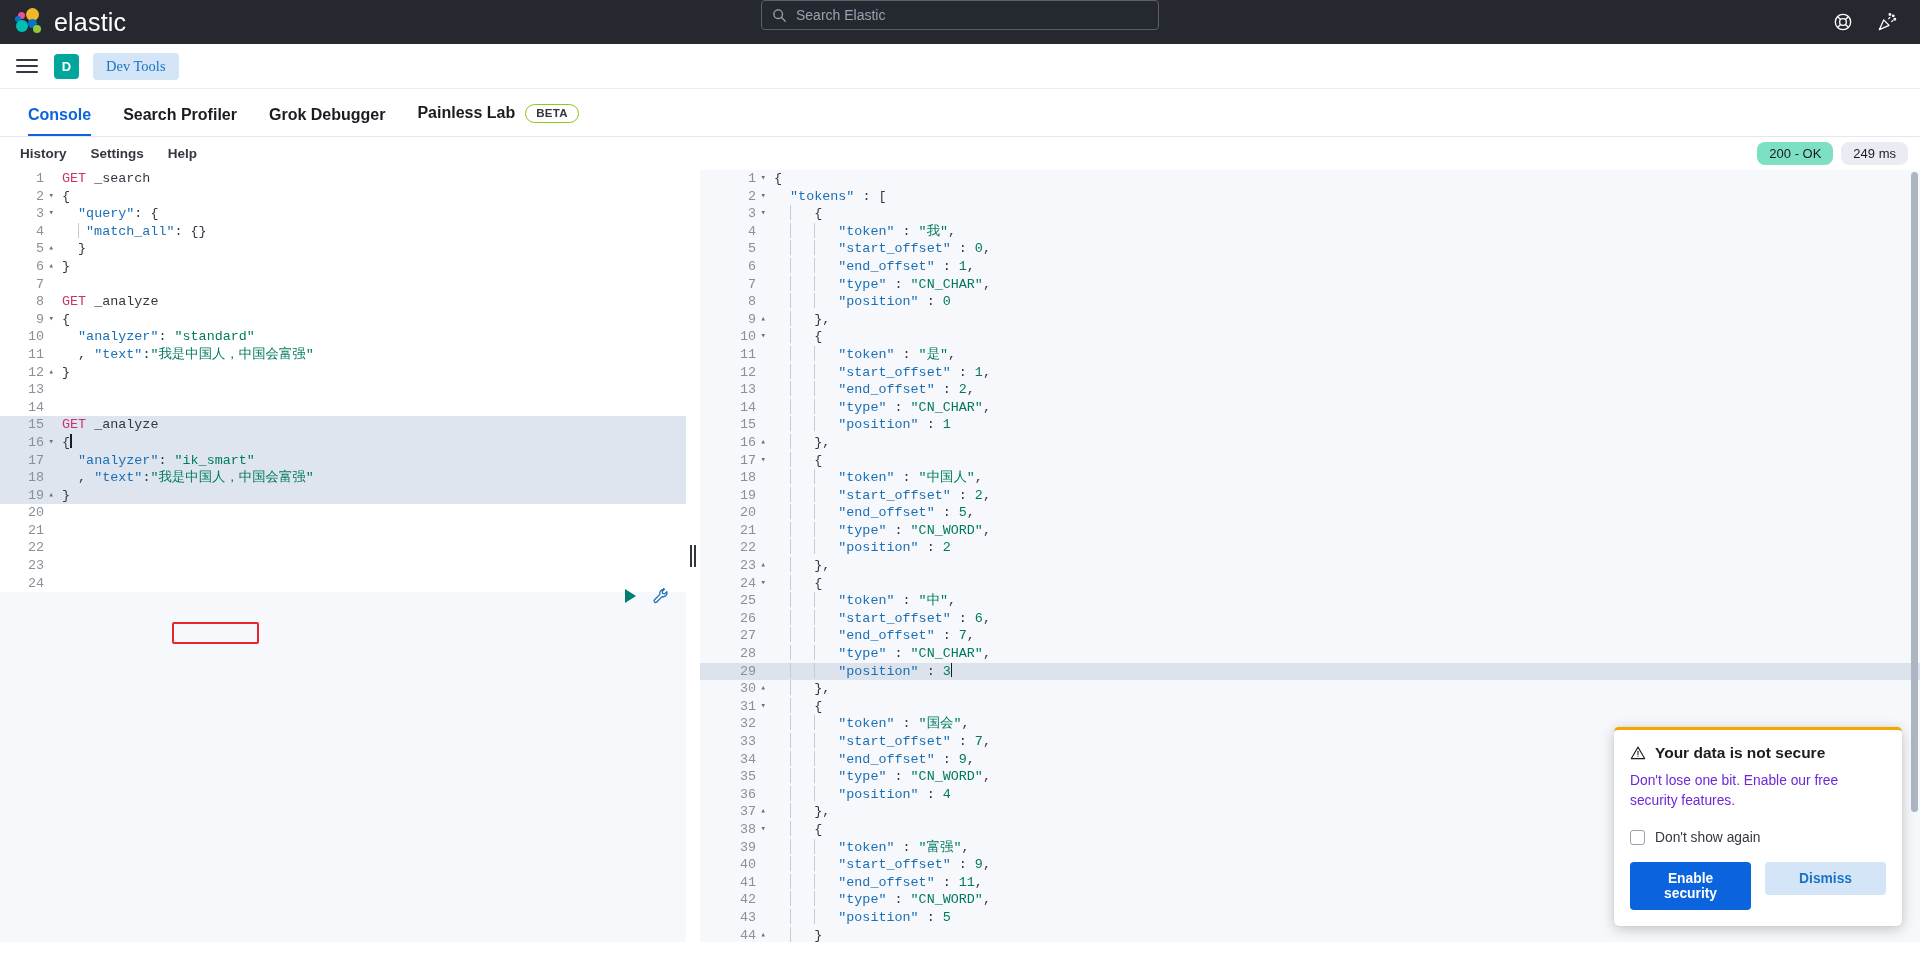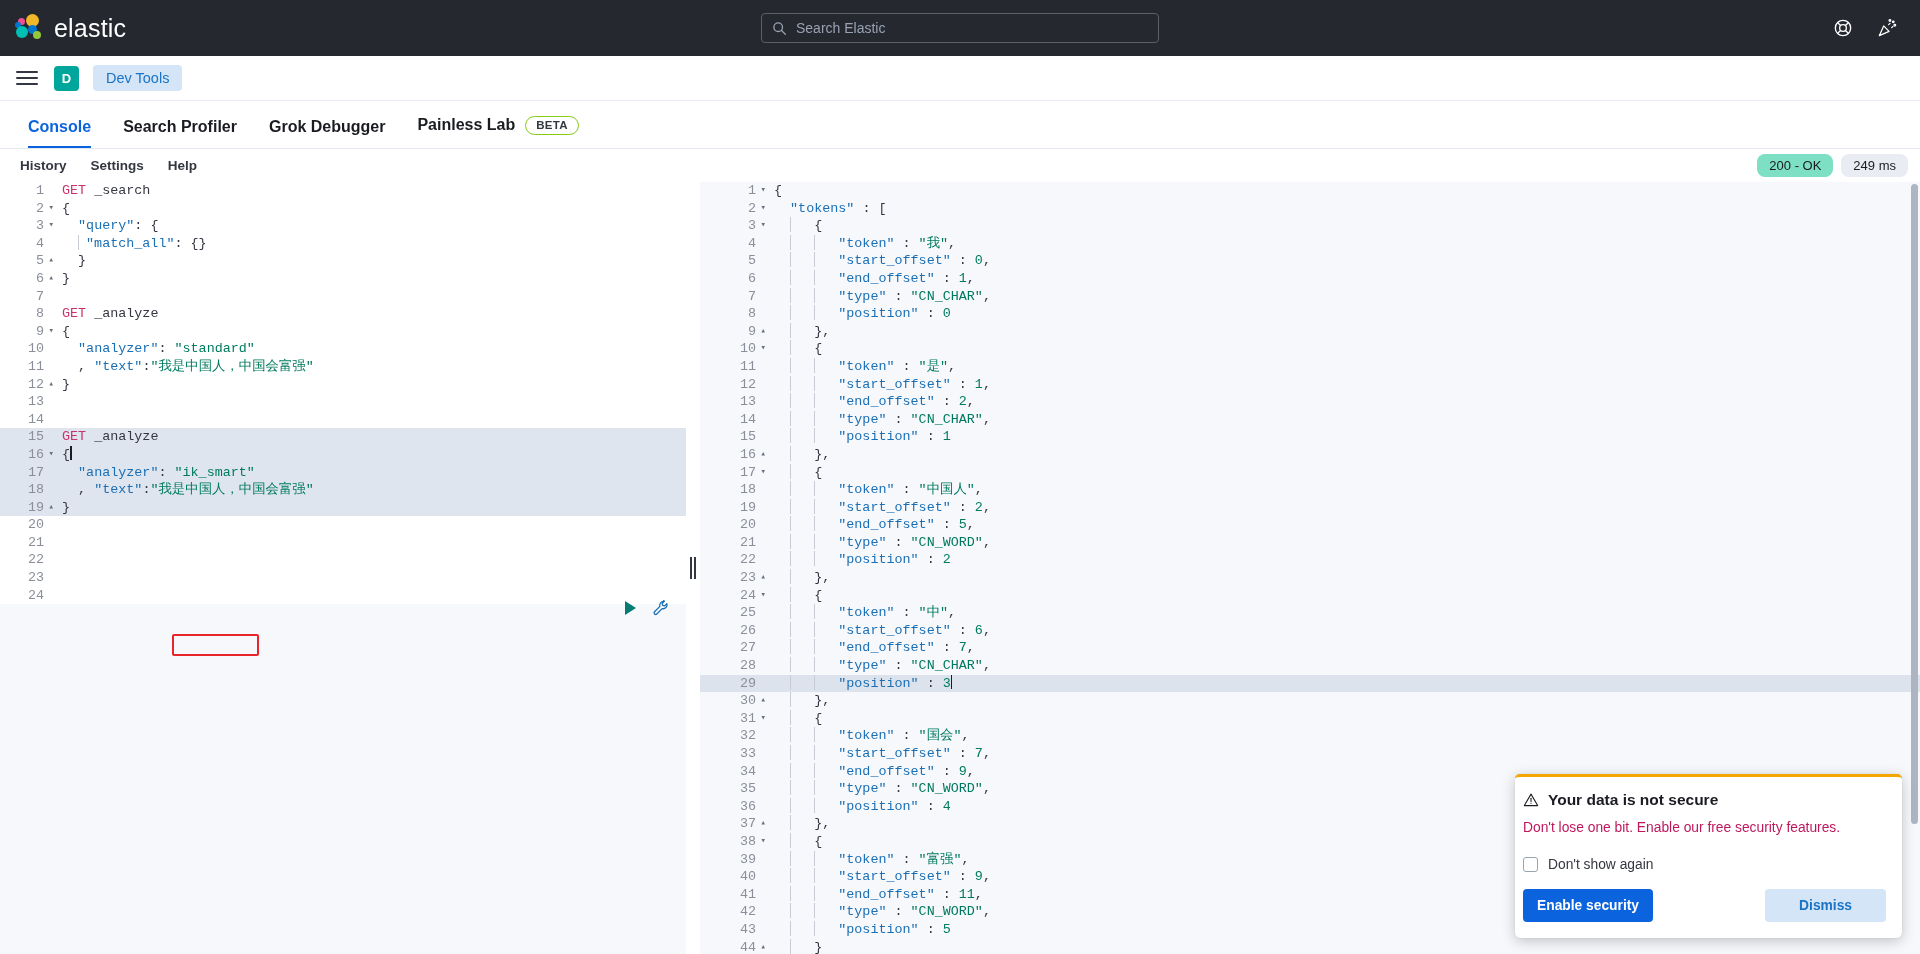--- a/index.html
+++ b/index.html
@@ -5,22 +5,22 @@
   * { box-sizing: border-box; margin: 0; padding: 0; }
   html, body {
     width: 1920px; height: 954px;
     font-family: "Liberation Sans", sans-serif;
     background: #ffffff;
     overflow: hidden;
   }
 
   
   .topbar {
-    height: 56px; background: #25282f;
-    display: flex; align-items: center;
+    height: 44px; background: #25282f;
+    display: flex; 
     position: relative;
   }
   .brand { display: flex; align-items: center; gap: 10px; padding-left: 14px; }
   .logo-wrap { width: 30px; height: 30px; position: relative; }
   .logo-wrap span { position: absolute; border-radius: 50%; display: block; }
   .lc1 { width: 13px; height: 13px; background: #f0b726; left: 12px;  top: 1px; }
   .lc2 { width: 12px; height: 12px; background: #00bfb3; left: 2px;  top: 13px; }
   .lc3 { width: 9px;  height: 9px;  background: #0077cc; left: 14px; top: 12px; }
   .lc4 { width: 7px;  height: 7px;  background: #ee5098; left: 4px;  top: 5px; }
   .lc5 { width: 8px;  height: 8px;  background: #93c83e; left: 19px; top: 18px; }
@@ -54,21 +54,21 @@
   }
   .hamburger { width: 26px; height: 26px; display: flex; flex-direction: column; justify-content: center; gap: 4px; cursor: pointer; padding: 0 2px; }
   .hamburger i { display: block; height: 2px; background: #343741; border-radius: 1px; }
   .space-avatar {
     width: 25px; height: 25px; border-radius: 4px; background: #00a69b;
     color: #ffffff; font-size: 13px; font-weight: 700;
     display: flex; align-items: center; justify-content: center;
   }
   .crumb-pill {
     background: #d3e5f7; color: #1a73c4; font-size: 14.5px; font-weight: 500;
-    padding: 5px 13px; border-radius: 4px; cursor: pointer;
+    padding: 5px 13px; border-radius: 4px; cursor: pointer; font-family: Liberation Serif, serif;
   }
 
   
   .tabs-bar {
     height: 48px; background: #ffffff;
     display: flex; align-items: flex-end; gap: 0;
     padding-left: 12px;
     border-bottom: 1px solid #e3e7ee;
   }
   .tab {
@@ -181,33 +181,33 @@
 
   
   .vscroll {
     position: absolute; right: 2px; top: 2px; width: 7px;
     background: #adb5c2; border-radius: 4px;
   }
 
   
   .toast {
     position: absolute; right: 18px; bottom: 16px;
-    width: 387px; background: #ffffff;
+    width: 288px; background: #ffffff;
     border-top: 3px solid #f5a700;
     border-radius: 5px;
     box-shadow: 0 3px 14px rgba(0,0,0,.22), 0 0 1px rgba(0,0,0,.2);
-    padding: 14px 16px 16px 8px;
+    padding: 14px 16px 16px 16px;
     font-family: "Liberation Sans", sans-serif;
   }
   .toast-title {
     display: flex; align-items: center; gap: 9px;
     font-size: 15.5px; font-weight: 700; color: #1a1c21;
   }
   .toast-body {
-    margin-top: 9px; font-size: 13.8px; color: #be185d; line-height: 1.45;
+    margin-top: 9px; font-size: 13.8px; color: #6d28d9; line-height: 1.45;
   }
   .toast-check {
     margin-top: 19px; display: flex; align-items: center; gap: 10px;
     font-size: 13.8px; color: #343741; cursor: pointer;
   }
   .cbox {
     width: 15px; height: 15px; border: 1px solid #9aa3b0;
     border-radius: 3px; background: #ffffff; flex: 0 0 auto;
   }
   .toast-actions { margin-top: 17px; display: flex; align-items: flex-start; gap: 14px; }

